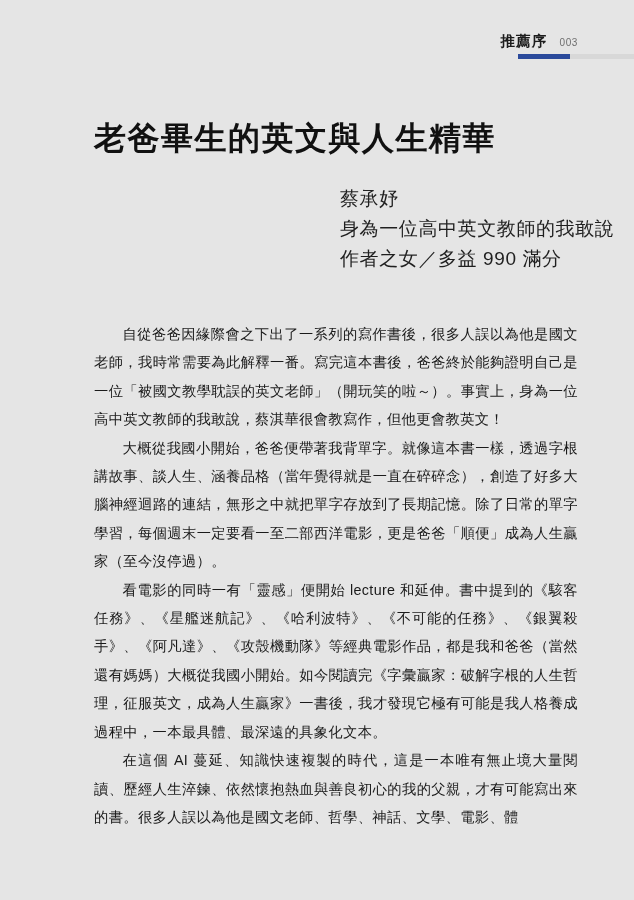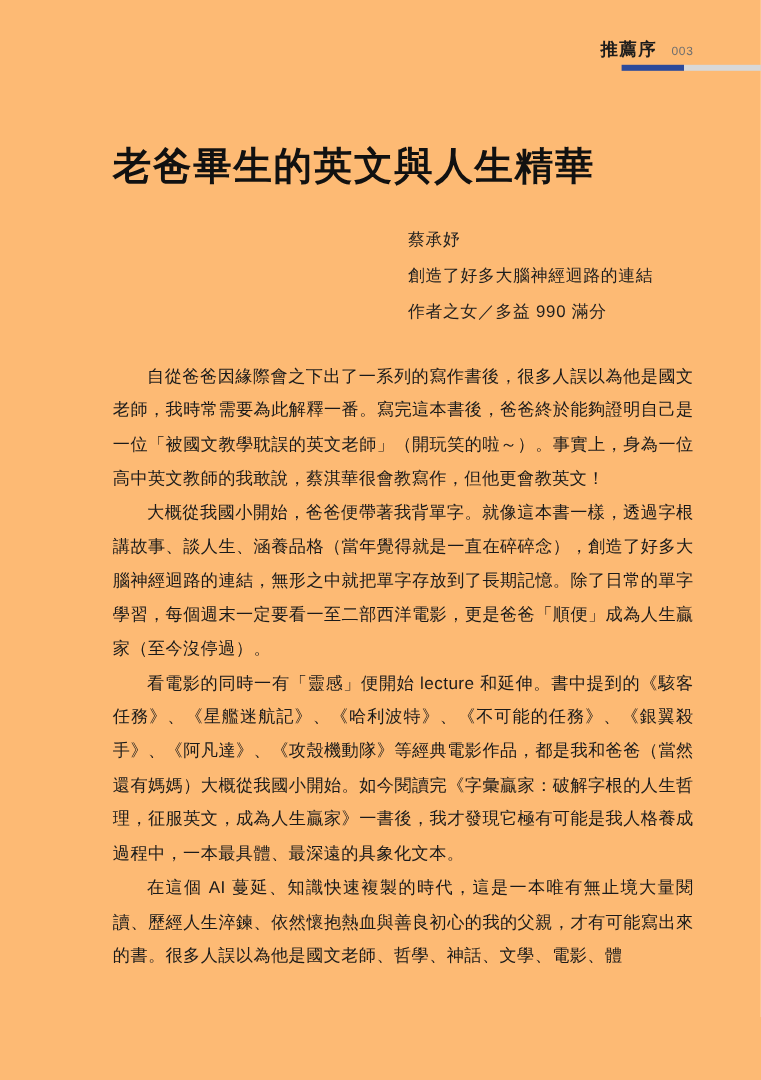--- a/index.html
+++ b/index.html
@@ -14,21 +14,21 @@
     font-family: "Liberation Sans", "DejaVu Sans", sans-serif;
     color: #1a1a1a;
     overflow: hidden;
   }
 
   .page {
     position: absolute;
     inset: 0;
     width: 634px;
     height: 900px;
-    background: #fdba74;
+    background: #e5e5e5;
   }
 
   
   .header {
     position: absolute;
     top: 32px;
     right: 0;
     width: 634px;
     height: 34px;
   }
@@ -87,32 +87,32 @@
     color: #111111;
     font-family: "DejaVu Sans", "Liberation Sans", sans-serif;
   }
 
   
   .byline {
     position: absolute;
     left: 340px;
     top: 184px;
     width: 250px;
-    font-size: 14px;
+    font-size: 19px;
     line-height: 30px;
     letter-spacing: 0.6px;
     color: #1f1f1f;
   }
   .byline-line { white-space: nowrap; }
 
   
   .body {
     position: absolute;
     left: 94px;
-    top: 300px;
+    top: 320px;
     width: 484px;
   }
   .para {
     font-size: 14.3px;
     line-height: 28.4px;
     letter-spacing: 0.35px;
     color: #1a1a1a;
     text-align: justify;
     text-justify: inter-character;
     text-indent: 2em;
@@ -134,21 +134,21 @@
     <div class="header-rule">
       <span class="rule-accent"></span>
       <span class="rule-tail"></span>
     </div>
   </div>
 
   <h1 class="title">老爸畢生的英文與人生精華</h1>
 
   <div class="byline">
     <div class="byline-line">蔡承妤</div>
-    <div class="byline-line">創造了好多大腦神經迴路的連結</div>
+    <div class="byline-line">身為一位高中英文教師的我敢說</div>
     <div class="byline-line">作者之女／多益 990 滿分</div>
   </div>
 
   <div class="body">
     <p class="para">自從爸爸因緣際會之下出了一系列的寫作書後，很多人誤以為他是國文老師，我時常需要為此解釋一番。寫完這本書後，爸爸終於能夠證明自己是一位「被國文教學耽誤的英文老師」（開玩笑的啦～）。事實上，身為一位高中英文教師的我敢說，蔡淇華很會教寫作，但他更會教英文！</p>
     <p class="para">大概從我國小開始，爸爸便帶著我背單字。就像這本書一樣，透過字根講故事、談人生、涵養品格（當年覺得就是一直在碎碎念），創造了好多大腦神經迴路的連結，無形之中就把單字存放到了長期記憶。除了日常的單字學習，每個週末一定要看一至二部西洋電影，更是爸爸「順便」成為人生贏家（至今沒停過）。</p>
     <p class="para">看電影的同時一有「靈感」便開始 lecture 和延伸。書中提到的《駭客任務》、《星艦迷航記》、《哈利波特》、《不可能的任務》、《銀翼殺手》、《阿凡達》、《攻殼機動隊》等經典電影作品，都是我和爸爸（當然還有媽媽）大概從我國小開始。如今閱讀完《字彙贏家：破解字根的人生哲理，征服英文，成為人生贏家》一書後，我才發現它極有可能是我人格養成過程中，一本最具體、最深遠的具象化文本。</p>
     <p class="para">在這個 AI 蔓延、知識快速複製的時代，這是一本唯有無止境大量閱讀、歷經人生淬鍊、依然懷抱熱血與善良初心的我的父親，才有可能寫出來的書。很多人誤以為他是國文老師、哲學、神話、文學、電影、體</p>
   </div>
 

